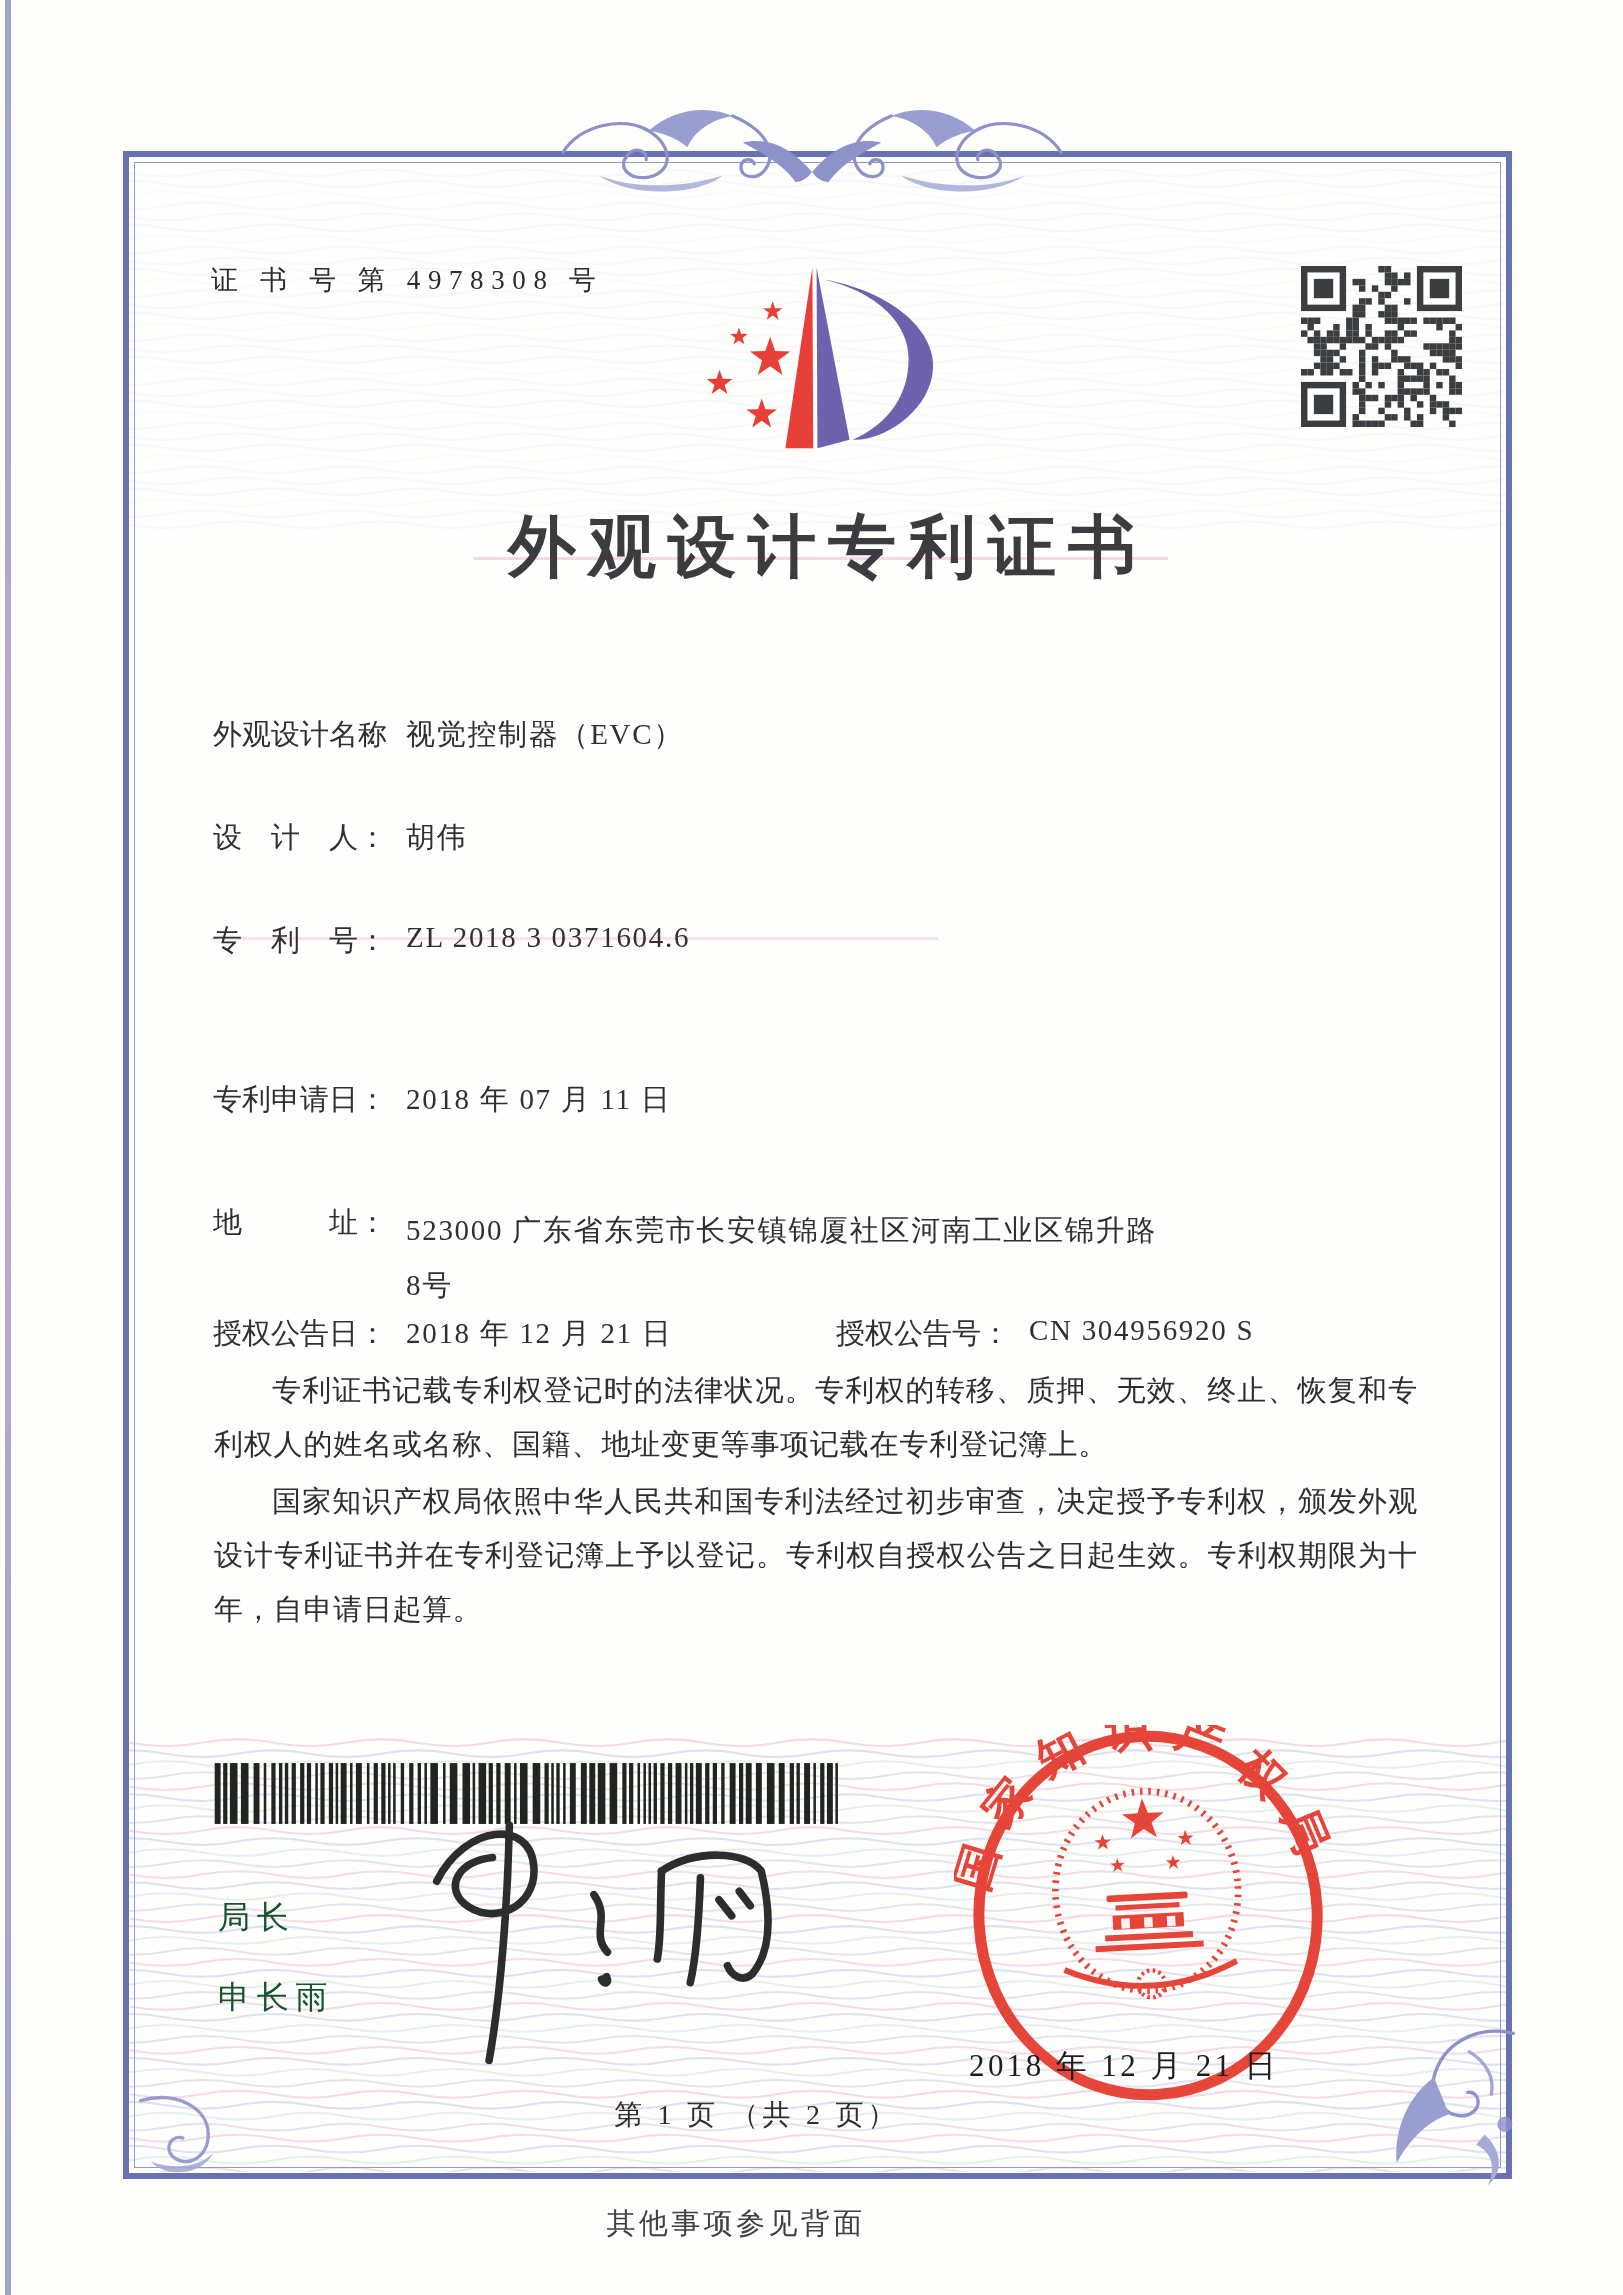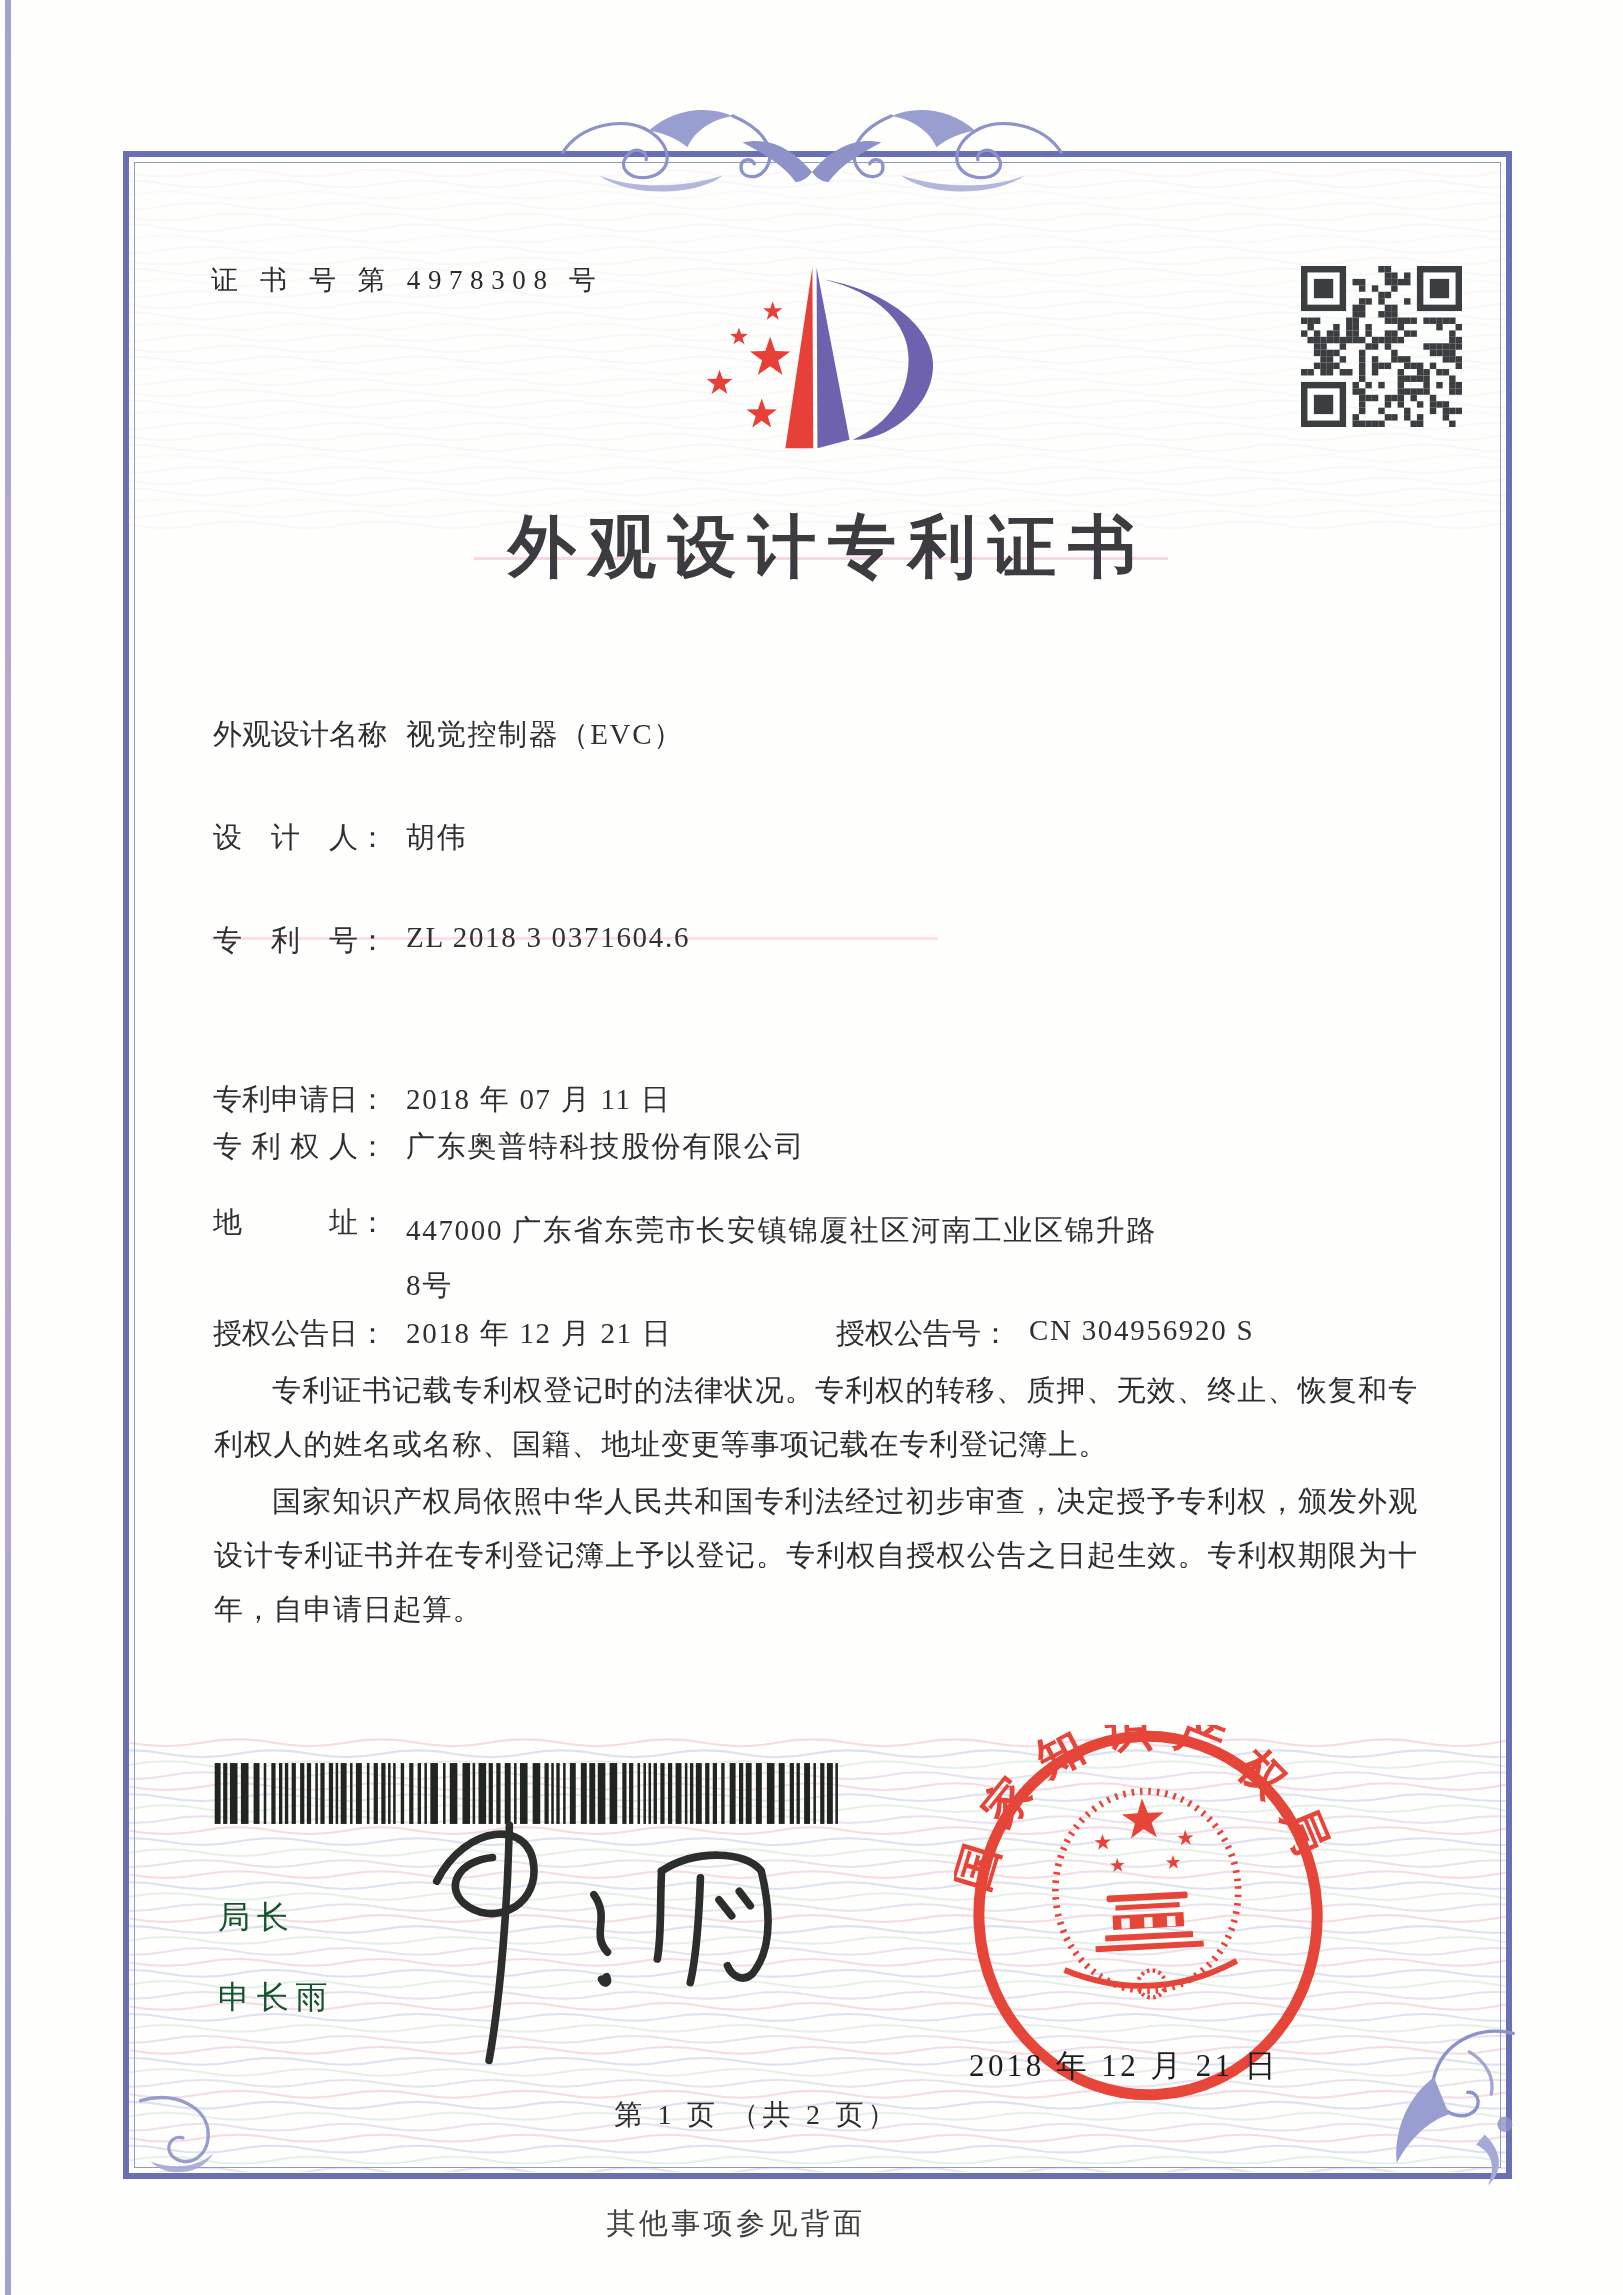--- a/index.html
+++ b/index.html
@@ -387,25 +387,22 @@
   </div>
   <div class="abs field-row" style="top:818px;">
     <span class="f-label">设计人</span><span class="f-colon">：</span><span class="f-value">胡伟</span>
   </div>
   <div class="abs field-row" style="top:921px;">
     <span class="f-label">专利号</span><span class="f-colon">：</span><span class="f-value">ZL 2018 3 0371604.6</span>
   </div>
   <div class="abs field-row" style="top:1080px;">
     <span class="f-label">专利申请日</span><span class="f-colon">：</span><span class="f-value">2018 年 07 月 11 日</span>
   </div>
-  <div class="abs field-row" style="top:1127px;">
-    <span class="f-label">专利权人</span><span class="f-colon">：</span><span class="f-value">广东奥普特科技股份有限公司</span>
-  </div>
   <div class="abs field-row" style="top:1203px;">
-    <span class="f-label">地址</span><span class="f-colon">：</span><span class="f-value wrapval">447000 广东省东莞市长安镇锦厦社区河南工业区锦升路8号</span>
+    <span class="f-label">地址</span><span class="f-colon">：</span><span class="f-value wrapval">523000 广东省东莞市长安镇锦厦社区河南工业区锦升路8号</span>
   </div>
   <div class="abs field-row" style="top:1314px;width:1218px;">
     <span>
       <span class="f-label">授权公告日</span><span class="f-colon">：</span><span class="f-value">2018 年 12 月 21 日</span>
     </span>
     <span class="grant-right">
       <span class="f-label">授权公告号</span><span class="f-colon">：</span><span class="f-value">CN 304956920 S</span>
     </span>
   </div>
 

